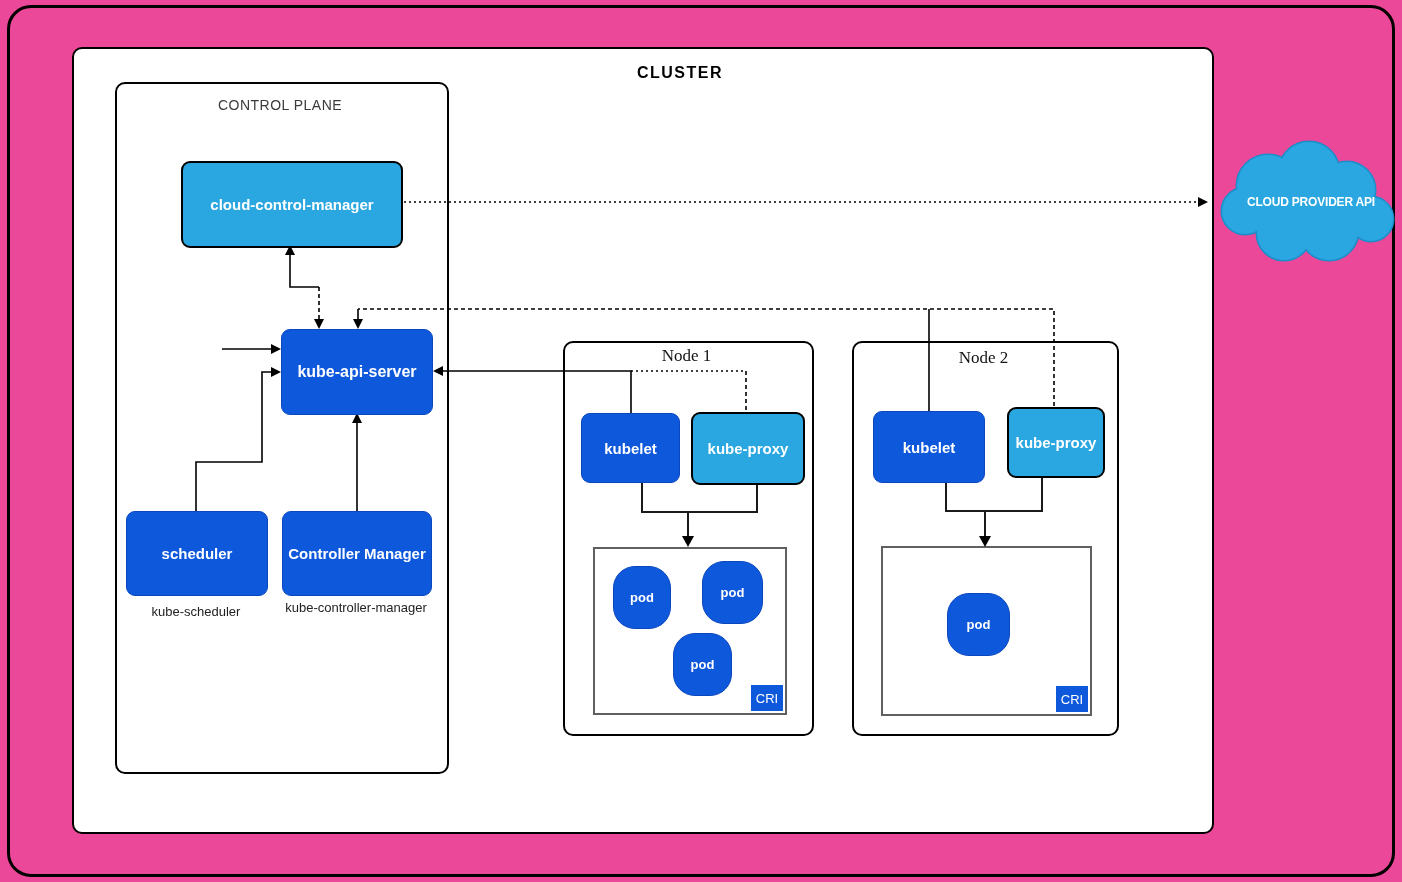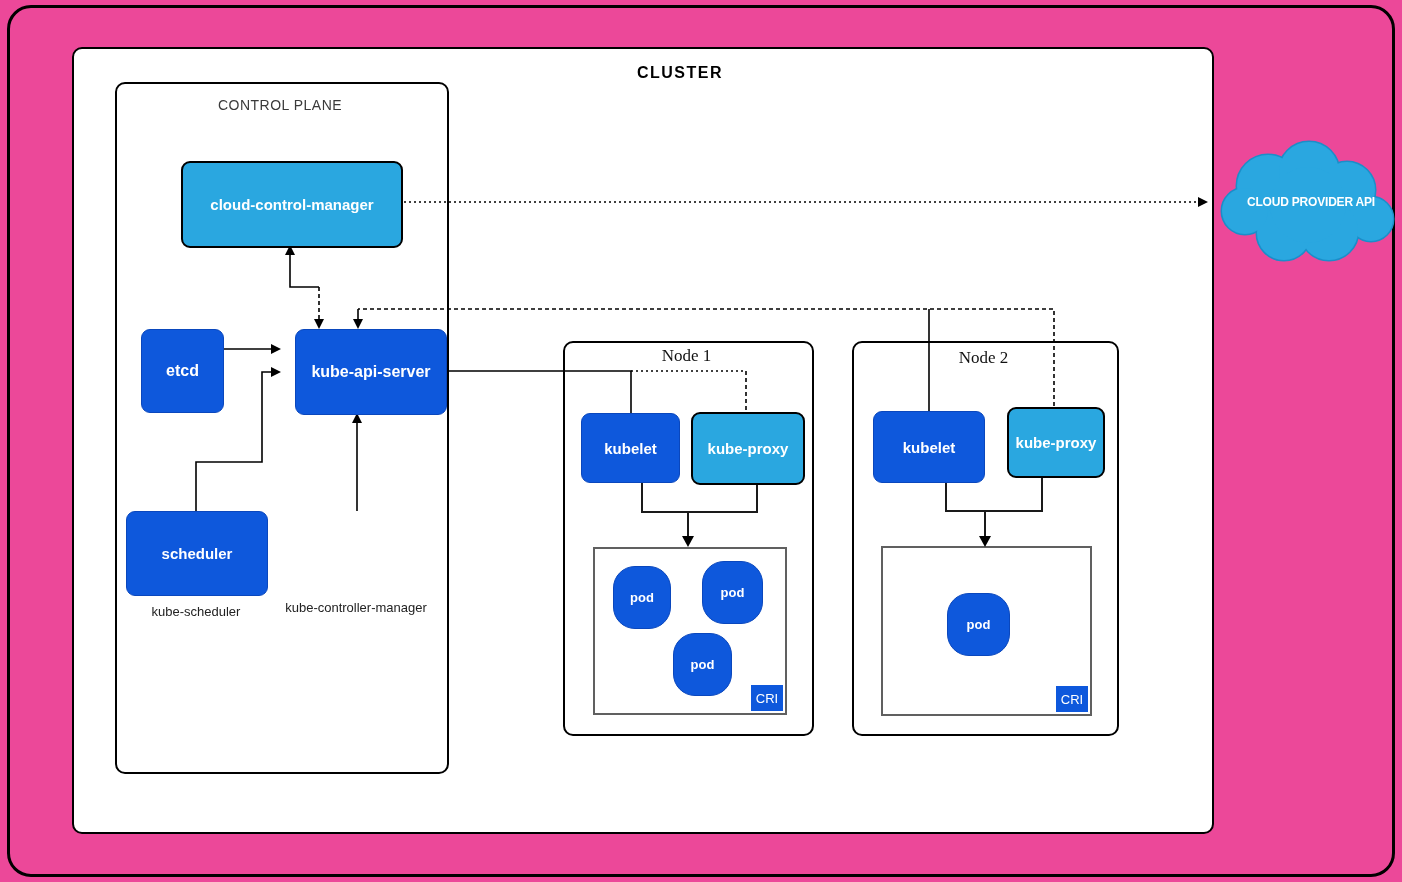--- a/index.html
+++ b/index.html
@@ -27,21 +27,21 @@
   
   .bluebox,.lightbox,.critag,.lbl,.cloudtxt{position:absolute;z-index:3;}
   .bluebox,.lightbox{
     display:flex;align-items:center;justify-content:center;
     color:#fff;font-weight:bold;text-align:center;
   }
   .bluebox{background:#0e58dc;border:1px solid #0a47bd;border-radius:9px;}
   .lightbox{background:#2aa7e0;border:2px solid #000000;border-radius:9px;}
   #ccm{left:181px;top:161px;width:218px;height:83px;font-size:15px;}
   #etcd{left:141px;top:329px;width:81px;height:82px;font-size:16px;}
-  #kas{left:295px;top:329px;width:150px;height:84px;font-size:16px;}
+  #kas{left:281px;top:329px;width:150px;height:84px;font-size:16px;}
   #scheduler{left:126px;top:511px;width:140px;height:83px;font-size:15px;}
   #cmgr{left:282px;top:511px;width:148px;height:83px;font-size:15px;}
   #kubelet1{left:581px;top:413px;width:97px;height:68px;font-size:15px;}
   #kproxy1{left:691px;top:412px;width:110px;height:69px;font-size:15px;}
   #kubelet2{left:873px;top:411px;width:110px;height:70px;font-size:15px;}
   #kproxy2{left:1007px;top:407px;width:94px;height:67px;font-size:15px;}
   .pod{border-radius:22px;font-size:13px;}
   #pod1a{left:613px;top:566px;width:56px;height:61px;}
   #pod1b{left:702px;top:561px;width:59px;height:61px;}
   #pod1c{left:673px;top:633px;width:57px;height:61px;}
@@ -148,23 +148,23 @@
       <circle cx="1347" cy="190" r="28"></circle>
         <circle cx="1371" cy="219" r="22"></circle>
       <circle cx="1329" cy="231" r="29"></circle>
         <circle cx="1284" cy="233" r="27"></circle>
       <circle cx="1245" cy="211" r="23"></circle>
         <circle cx="1308" cy="205" r="38"></circle>
     </g>
   </svg>
 
   <div class="lightbox" id="ccm">cloud-control-manager</div>
-  <div class="bluebox" id="etcd">etcd</div>
   <div class="bluebox" id="kas">kube-api-server</div>
   <div class="bluebox" id="scheduler">scheduler</div>
+  <div class="bluebox" id="cmgr">Controller Manager</div>
   <div class="lbl" id="sched-caption">kube-scheduler</div>
   <div class="lbl" id="cmgr-caption">kube-controller-manager</div>
 
   <div class="bluebox" id="kubelet1">kubelet</div>
   <div class="lightbox" id="kproxy1">kube-proxy</div>
   <div class="bluebox pod" id="pod1a">pod</div>
   <div class="bluebox pod" id="pod1b">pod</div>
   <div class="bluebox pod" id="pod1c">pod</div>
   <div class="critag" id="critag1">CRI</div>
 

